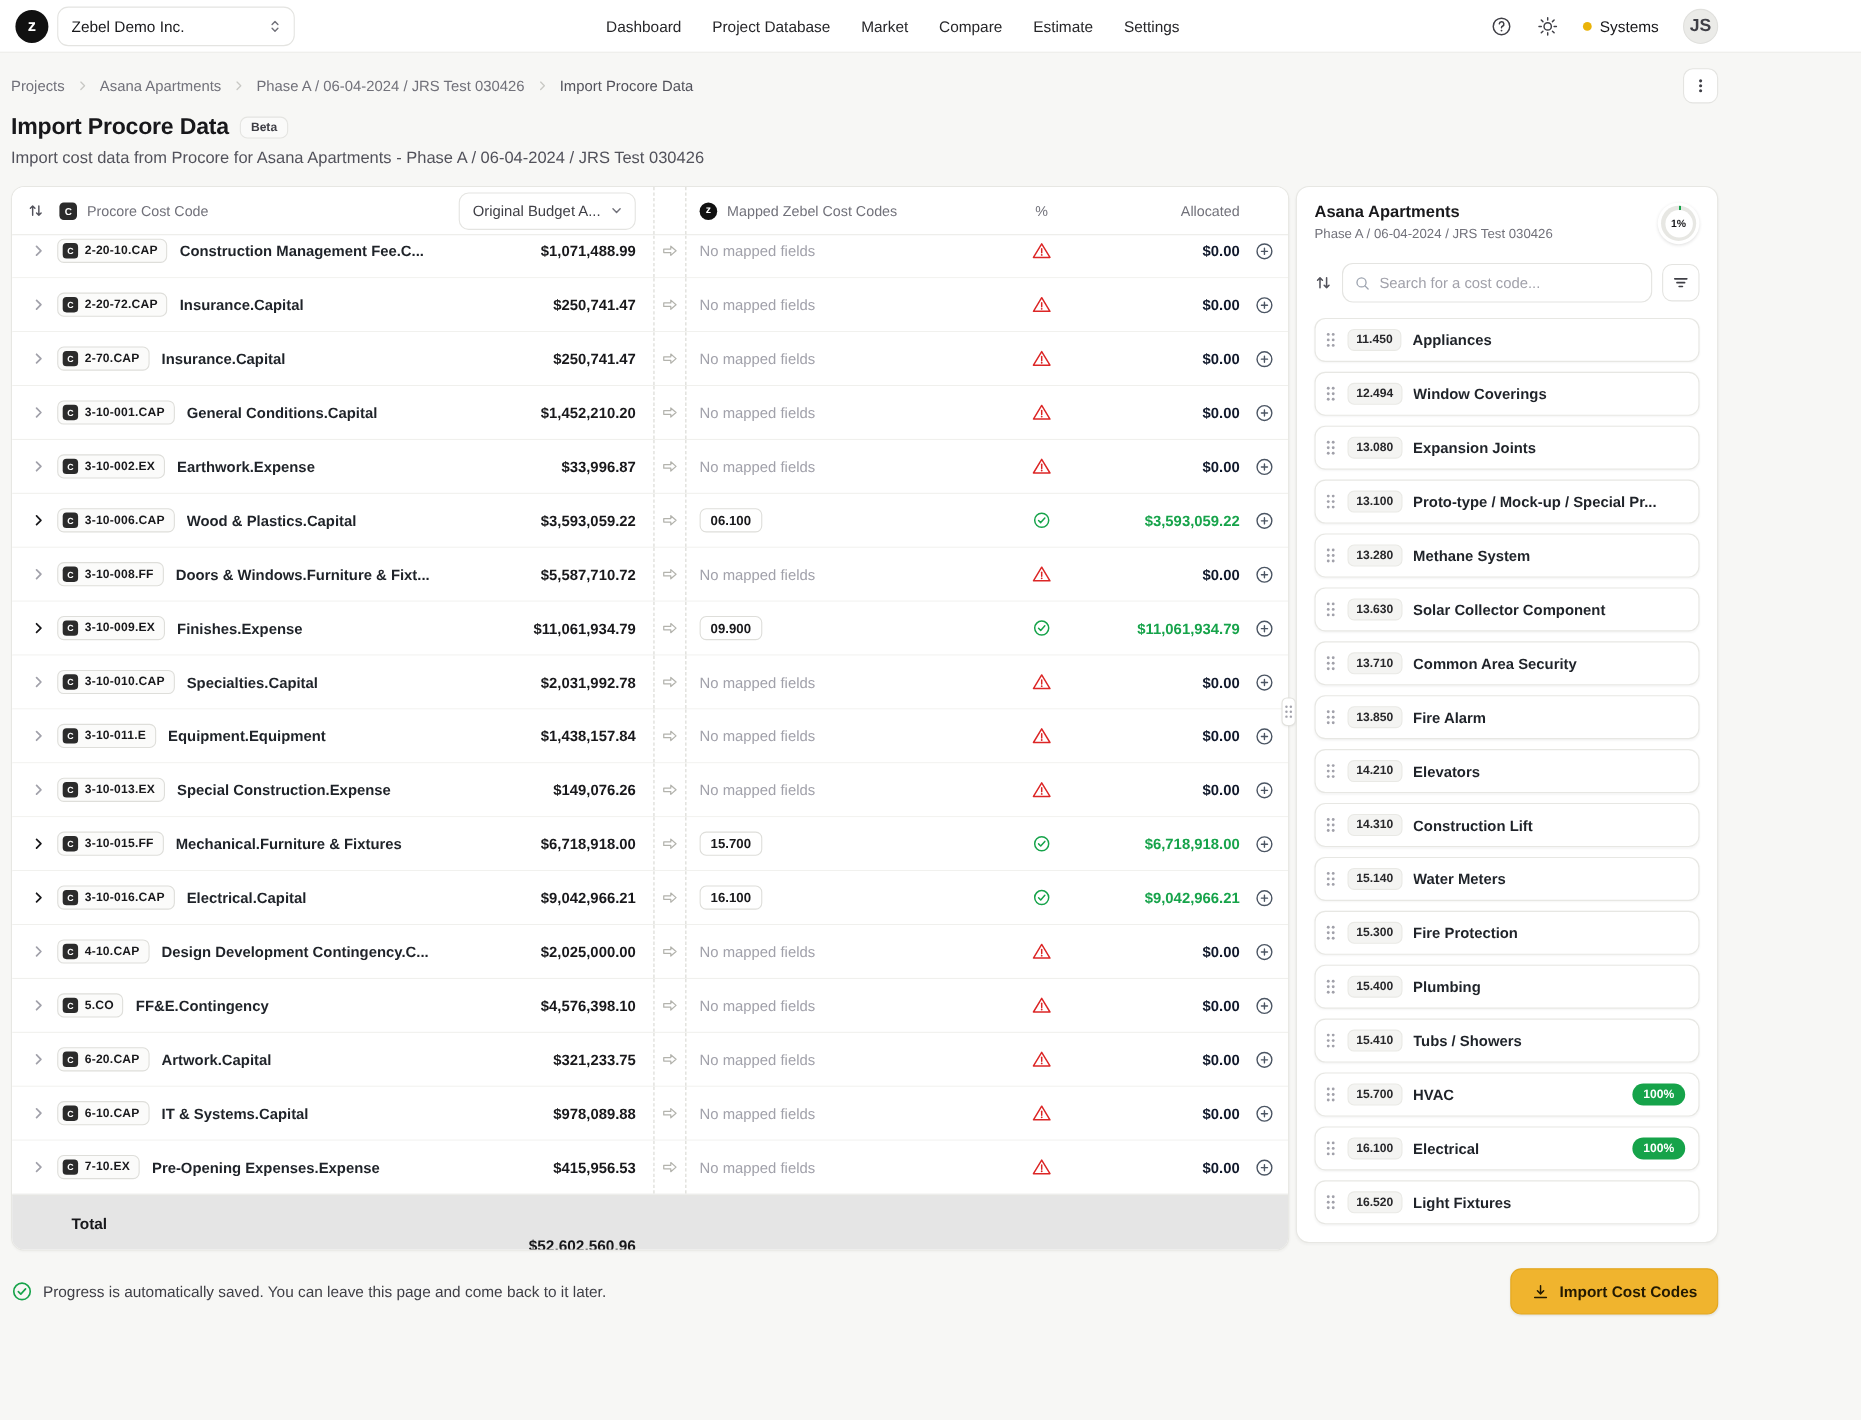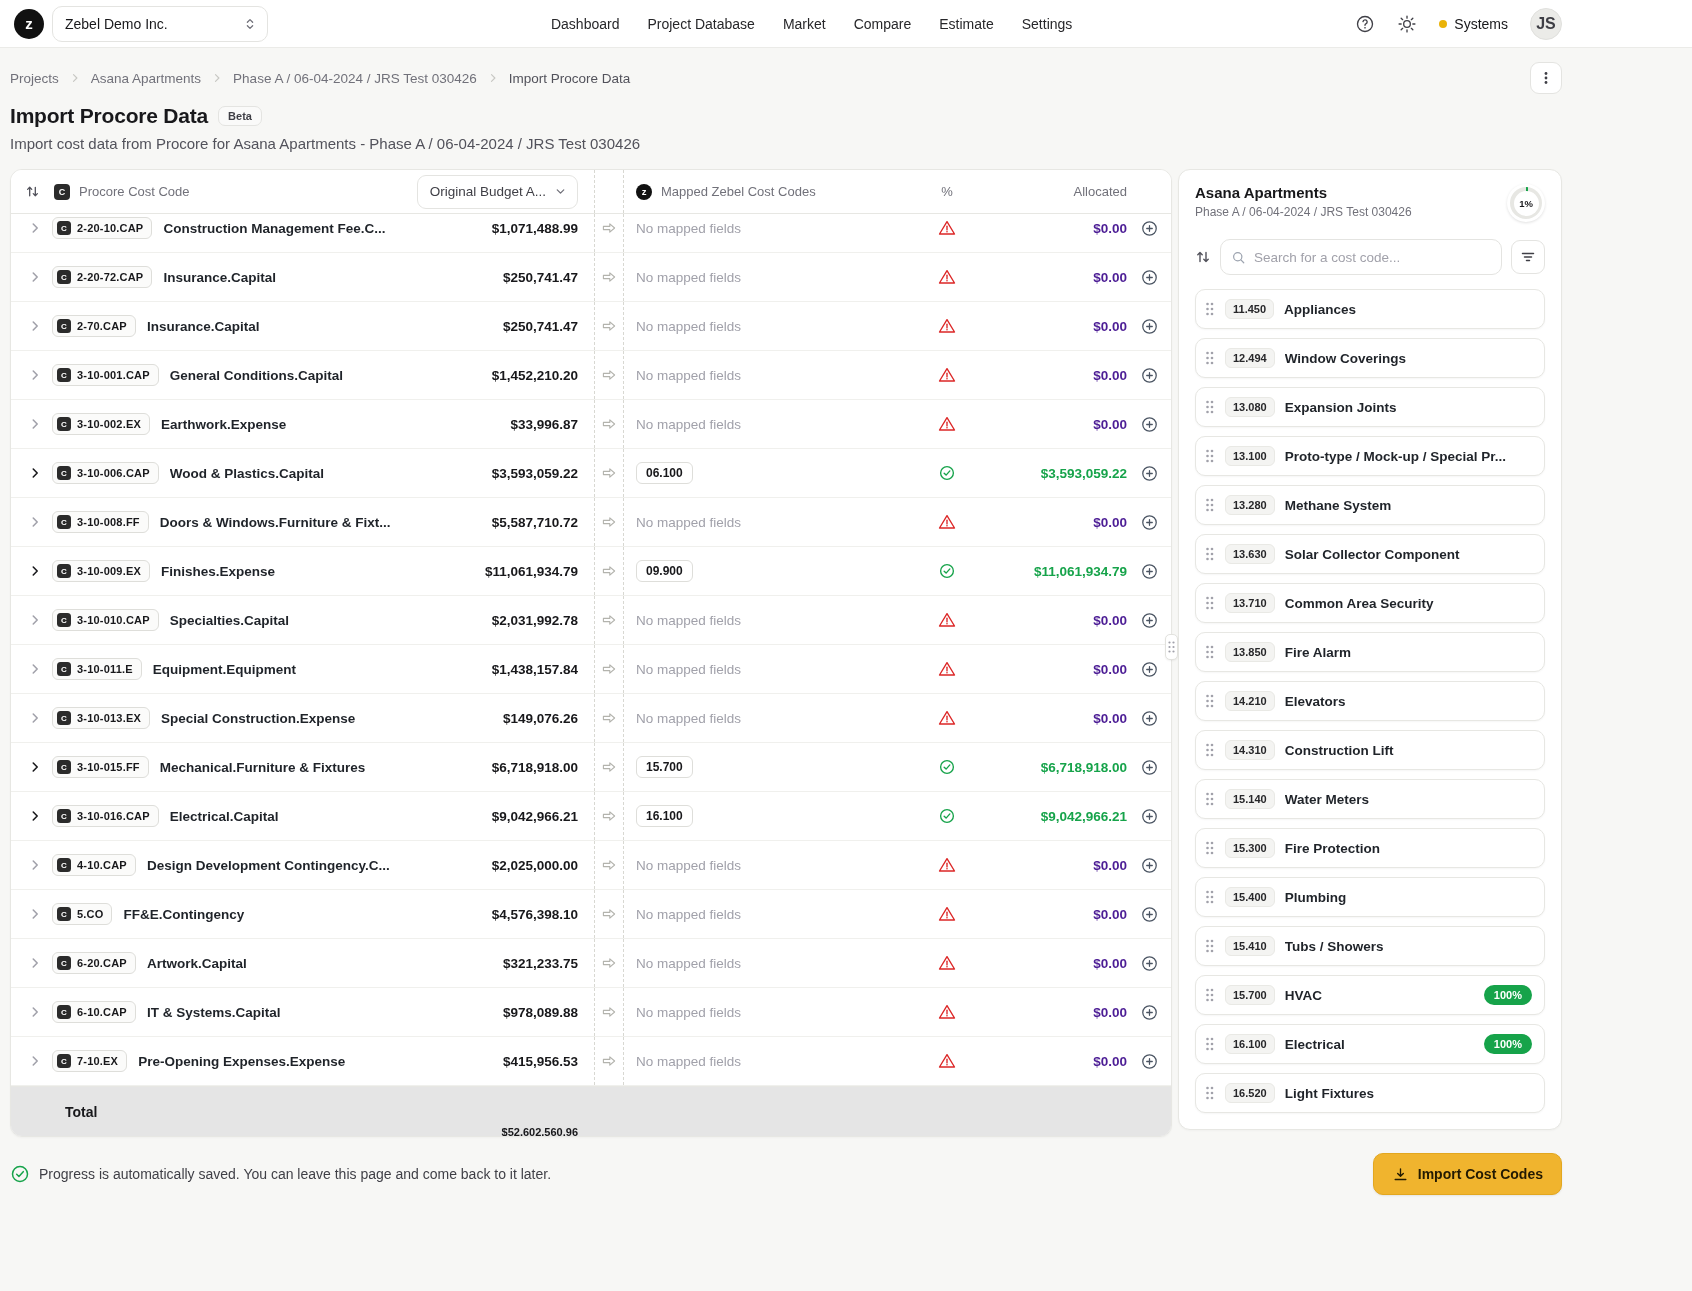--- a/index.html
+++ b/index.html
@@ -88,26 +88,26 @@
   .code-text { font-size:11px; font-weight:600; color:#18181b; letter-spacing:.2px; white-space:nowrap; }
   .row-name { flex:1; min-width:0; font-size:13.5px; font-weight:600; color:#1f2329;
     white-space:nowrap; overflow:hidden; text-overflow:ellipsis; }
   .row-amount { width:150px; text-align:right; font-size:13.5px; font-weight:600; white-space:nowrap; }
   .no-mapped { font-size:13.5px; color:#a1a1aa; white-space:nowrap; }
   .mapped-badge { display:none; font-size:12px; font-weight:600; color:#18181b;
     border:1px solid #dededa; background:#fff; border-radius:6px; padding:3px 9px; cursor:pointer; }
   .v-ok .mapped-badge { display:inline-block; }
   .icon-ok { display:none; }
   .v-ok .icon-ok { display:block; }
-  .allocated { color:#4c1d95; }
+  .allocated { color:#0f172a; }
   .v-ok .allocated { color:#16a34a; }
 
   .trow { display:flex; align-items:center; height:50px; background:#e5e5e5; border-top:1px solid #e7e7e3; }
   .total-label { margin-left:40px; font-size:14px; font-weight:700; }
-  .total-amount { margin-left:auto; font-size:11px; font-weight:700;margin-top:40px; }
+  .total-amount { margin-left:auto; font-size:14px; font-weight:700;margin-top:40px; }
   .trow .alloc-cell { font-weight:700; color:#dc2626; }
 
   
   .sidebar { width:384px; padding:14px 16px 16px 16px; }
   .sb-head { display:flex; align-items:flex-start; }
   .sb-title { font-size:15px; font-weight:700; }
   .sb-sub { font-size:12px; color:#71717a; margin-top:4px; }
   .progress-ring { margin-left:auto; width:38px; height:38px; border-radius:50%; background:#fff;
     box-shadow:0 1px 3px rgba(0,0,0,.12); display:flex; align-items:center; justify-content:center; }
   .ring { width:32px; height:32px; border-radius:50%;

